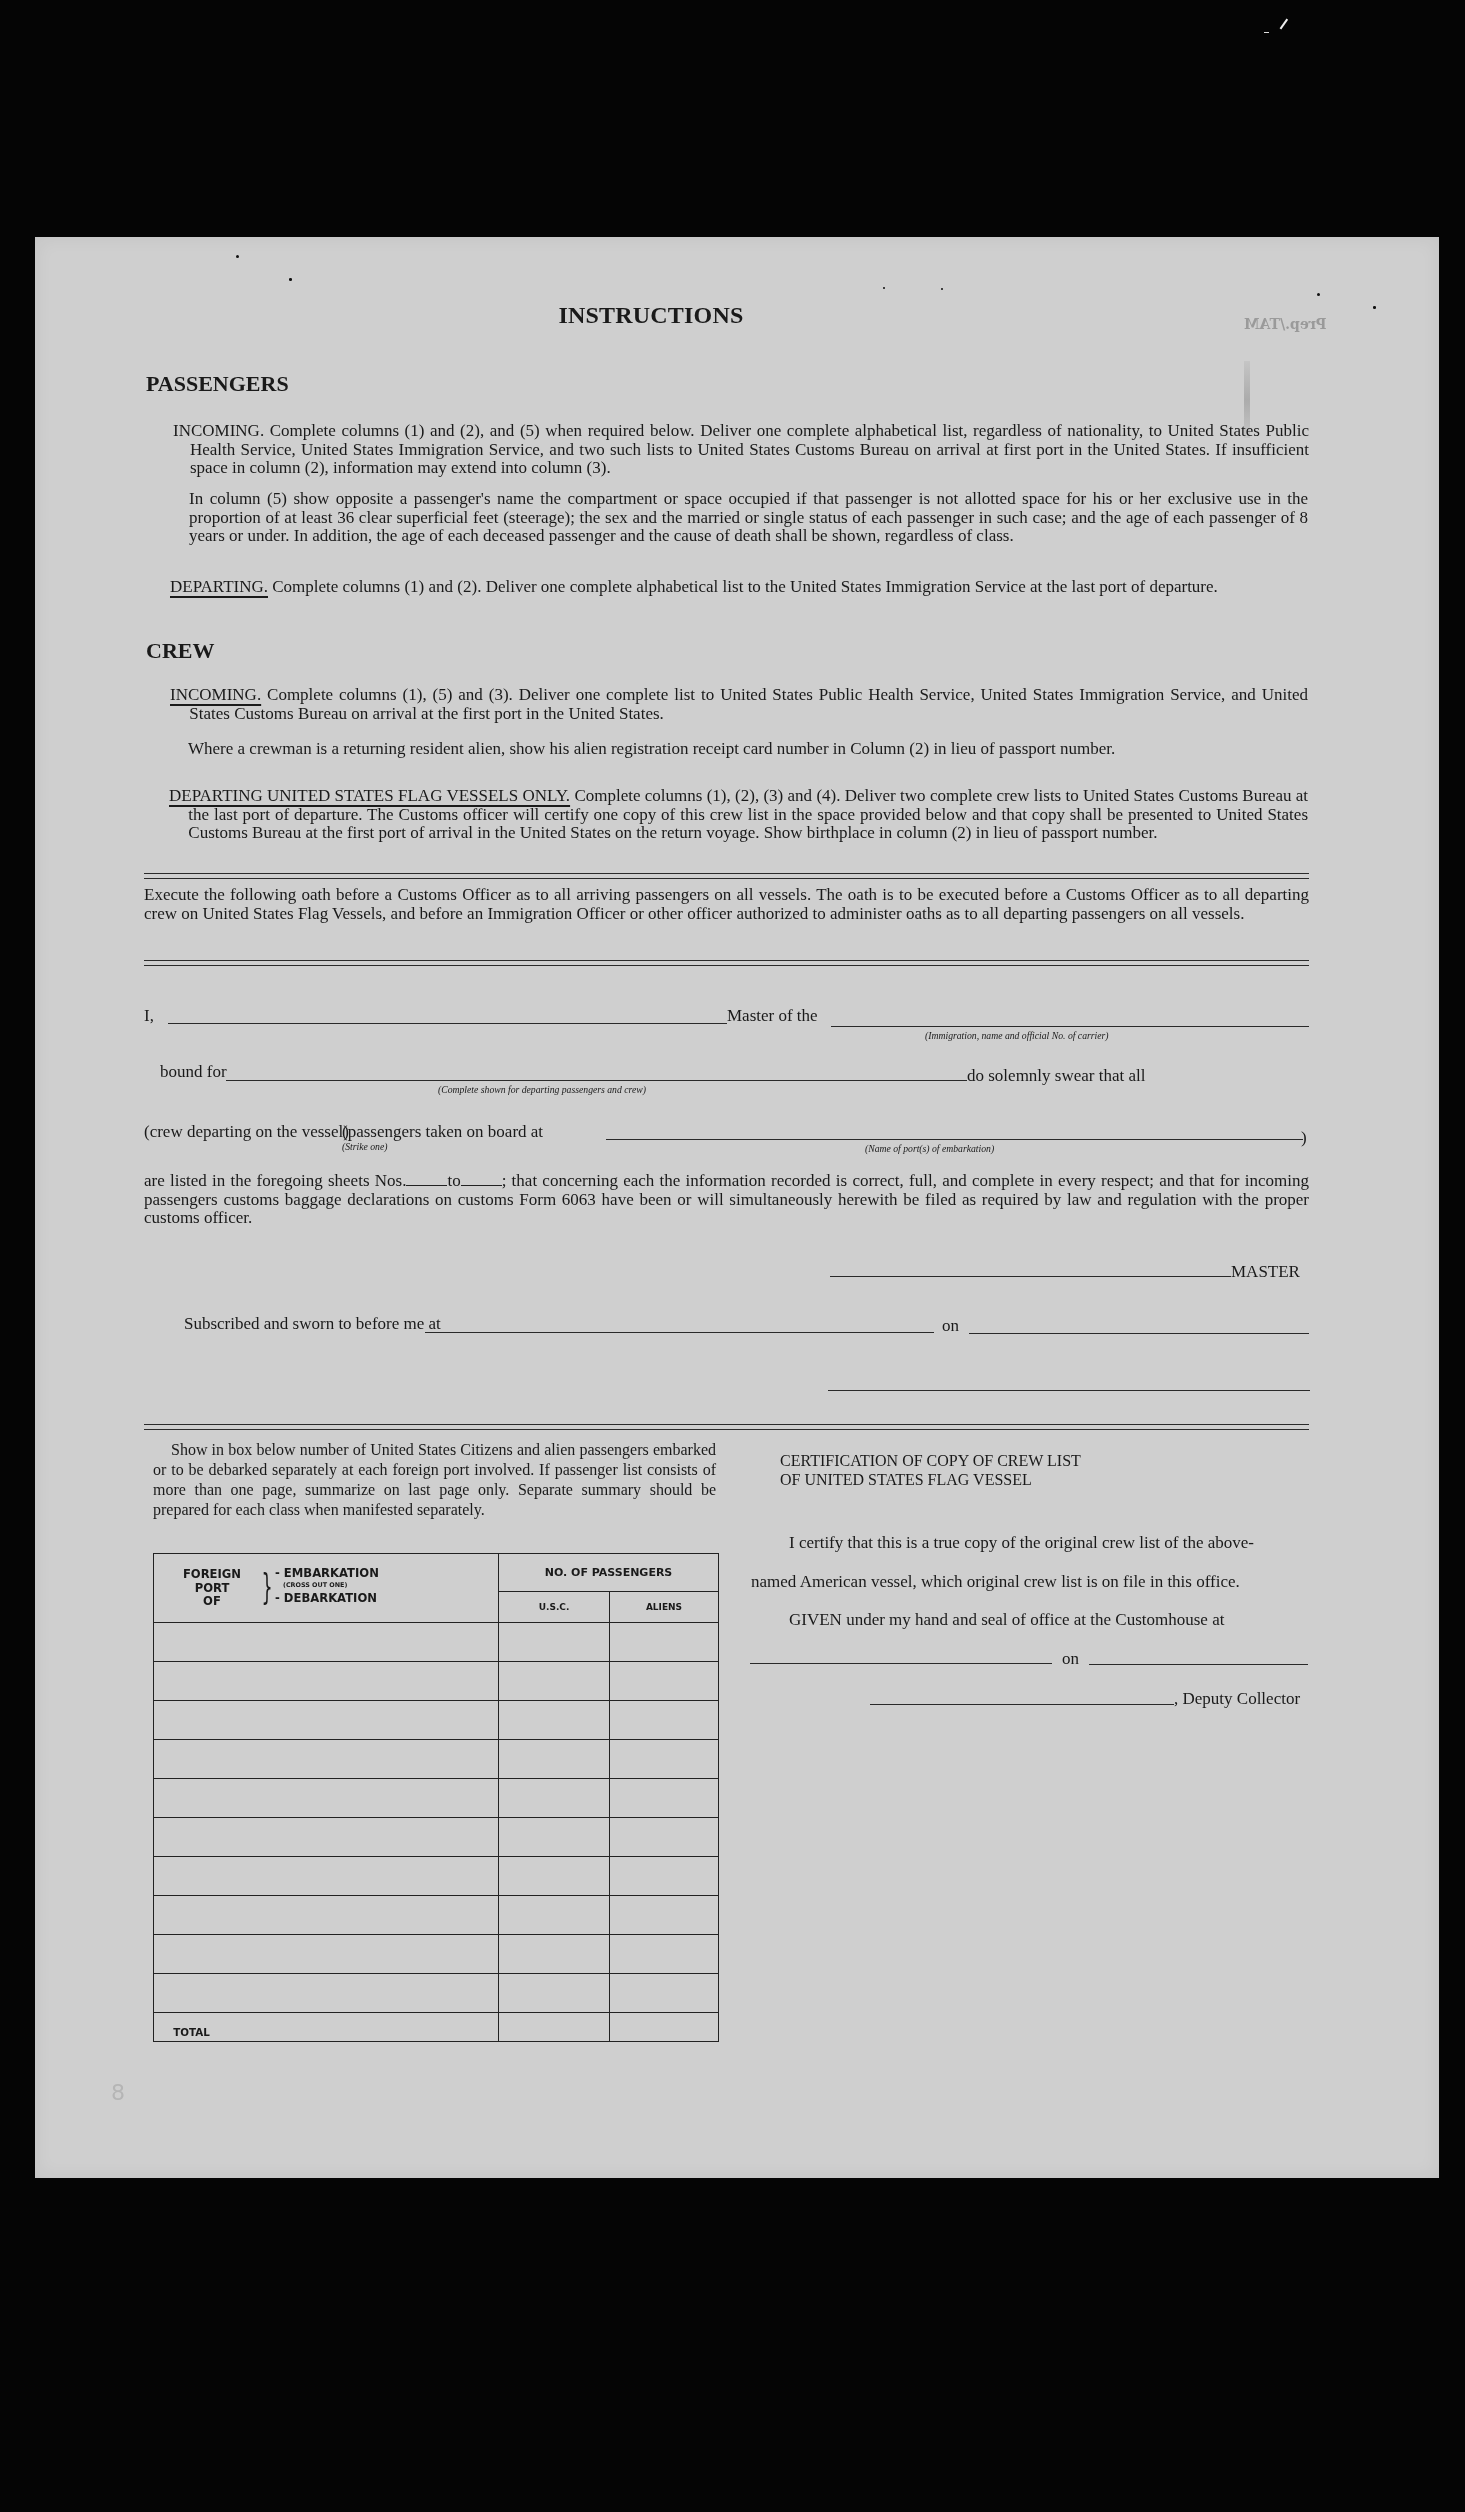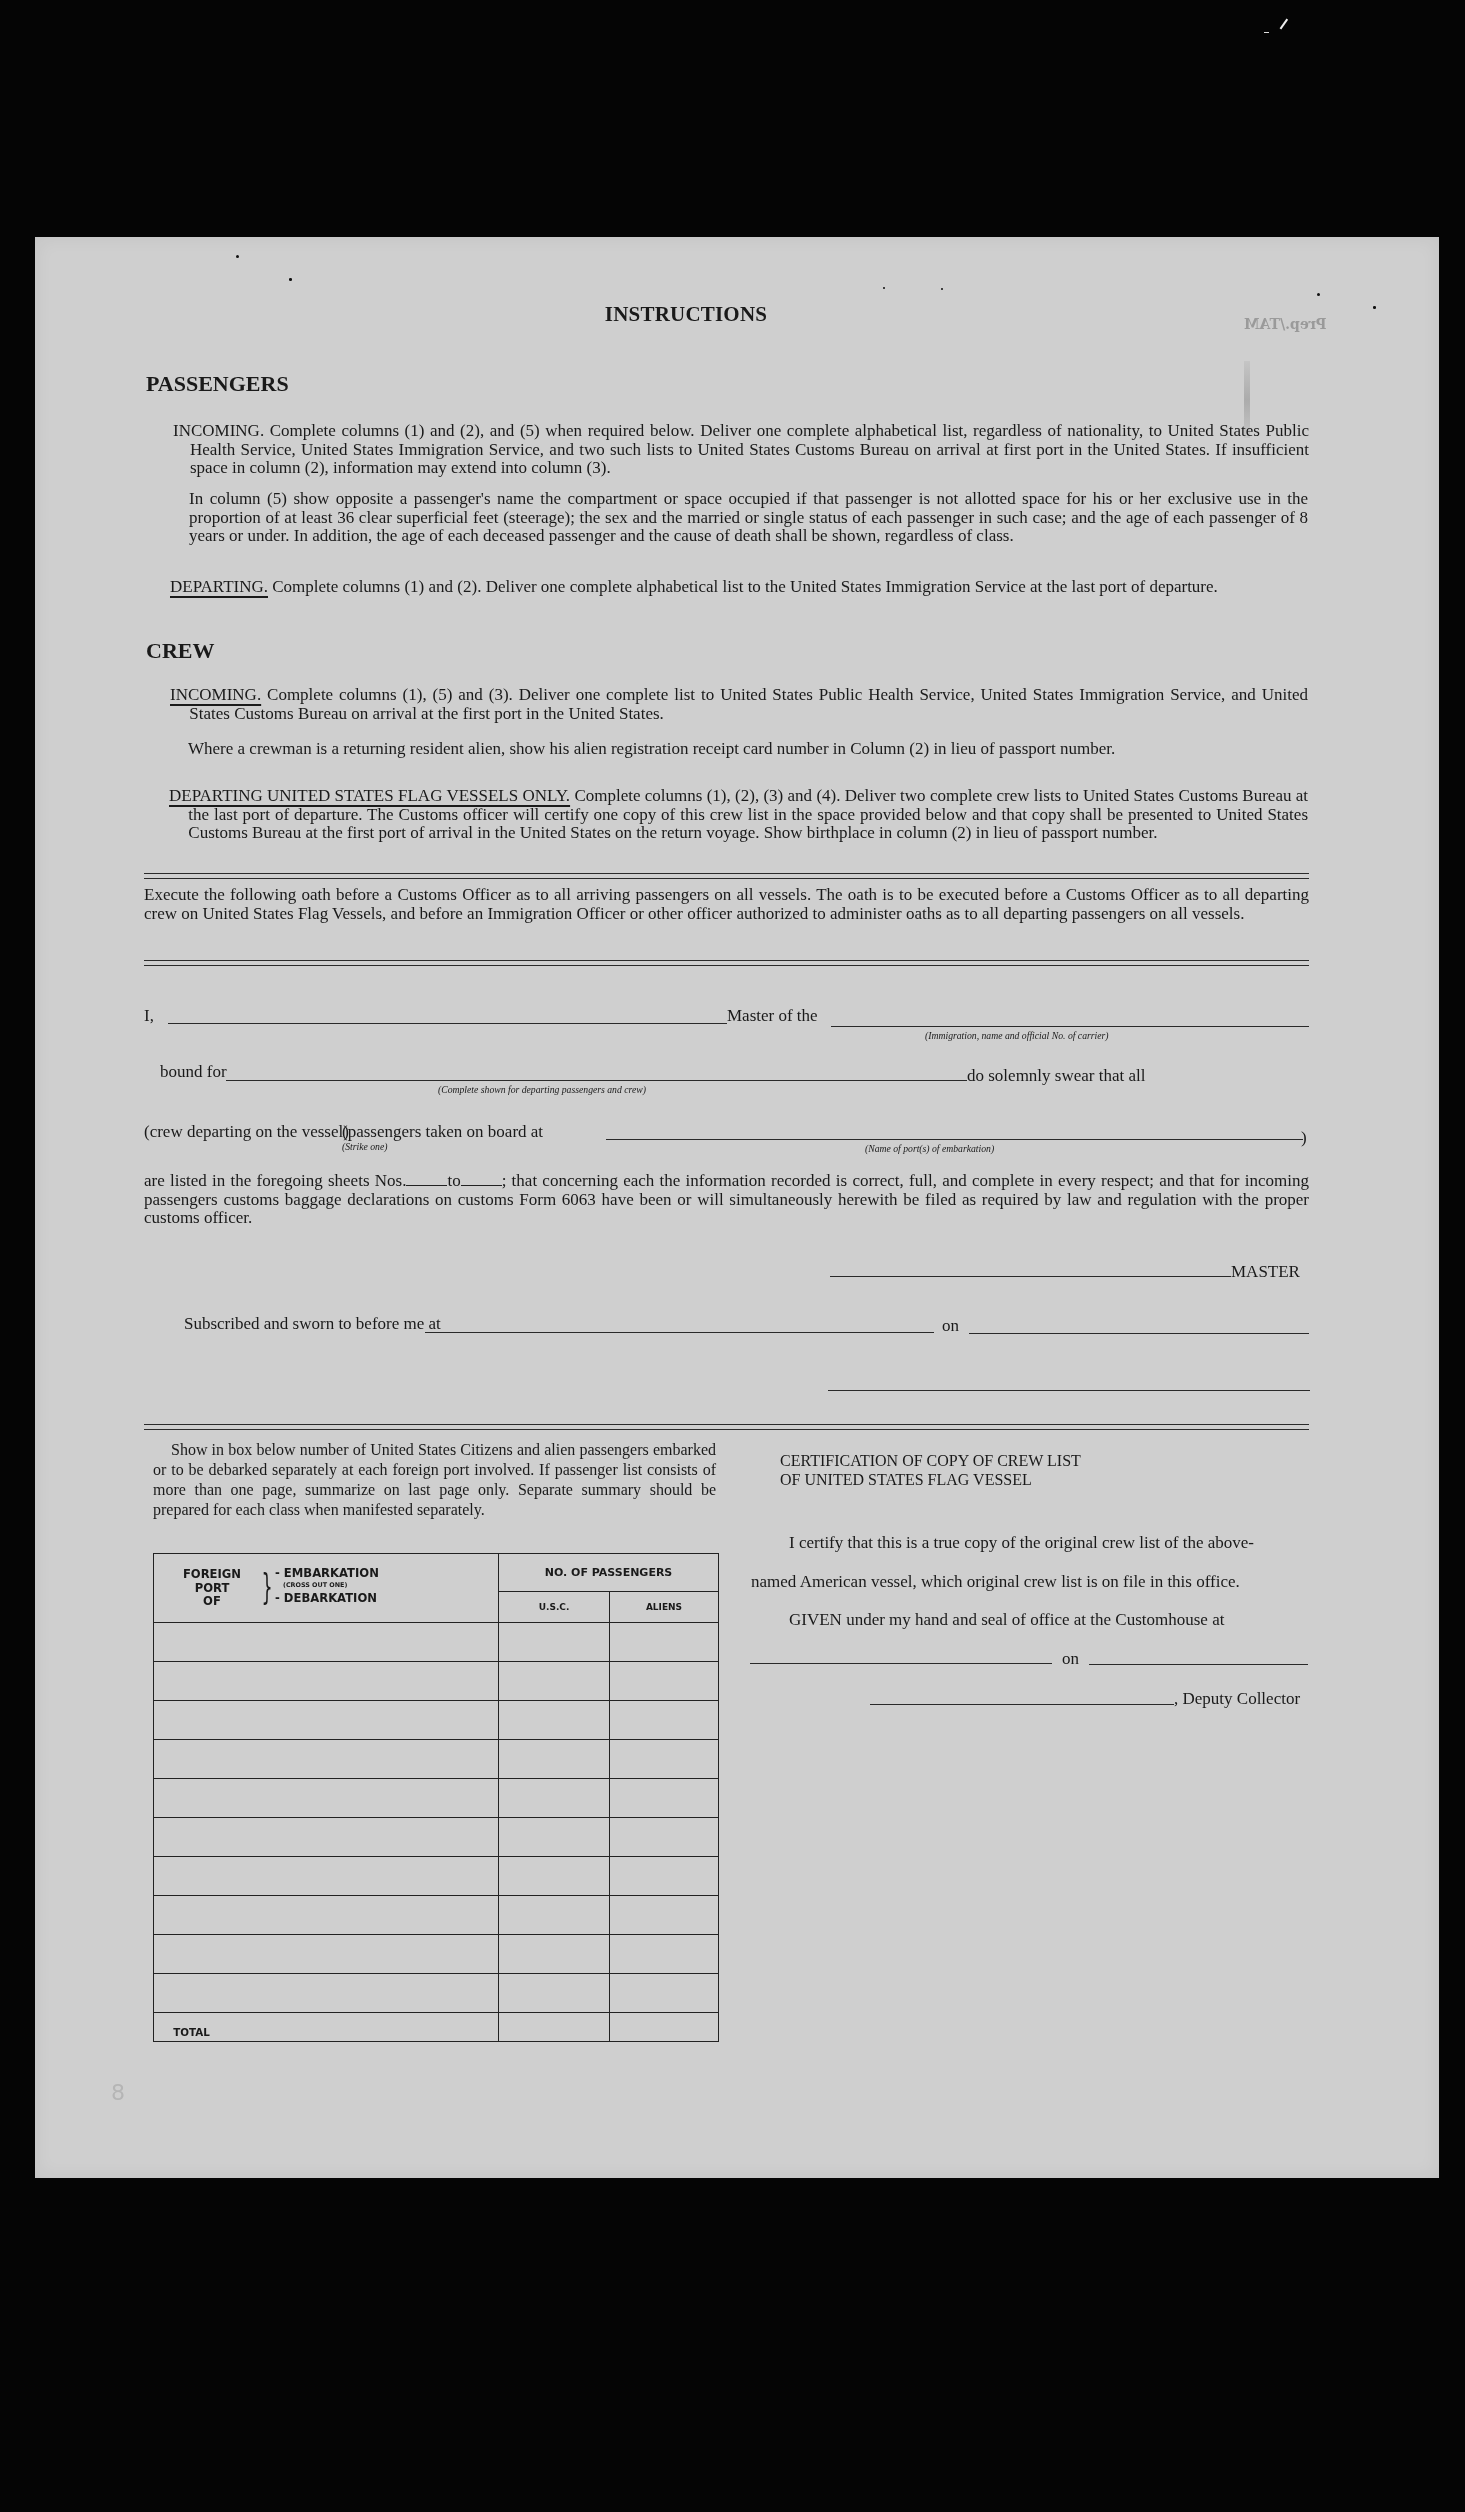--- a/index.html
+++ b/index.html
@@ -2,21 +2,21 @@
 <html style="font-size:10.3px"><head>
 <meta charset="utf-8">
 <style>
   html, body { margin:0; padding:0; }
   body { width:1466px; height:2512px; background:#050505; position:relative; overflow:hidden;
          font-family:"Liberation Serif","DejaVu Serif",serif; color:#1a1a1a; }
   .abs { position:absolute; }
   .page { position:absolute; left:35px; top:237px; width:1404px; height:1941px; background:#cfcfcf;
           box-shadow: inset 0 0 19.3px rgba(0,0,0,0.06); }
   .speck { position:absolute; background:#111; border-radius:50%; }
-  .title { left:0; width:1302px; top:302px; text-align:center; font-weight:bold; font-size:21px; letter-spacing:0.2px;padding-left:35px; }
+  .title { left:0; width:1302px; top:302px; text-align:center; font-weight:bold; font-size:24px; letter-spacing:0.2px; }
   .h2 { font-weight:bold; font-size:22px; }
   .para { font-size:17px; line-height:18.7px; text-align:justify; }
   .ul { text-decoration: underline; text-decoration-thickness:1.9px; text-underline-offset:3.9px; }
   .hang { padding-left:18px; text-indent:-18px;margin-top:8px; }
   .rule { position:absolute; height:0; border-top:1.9px solid #2a2a2a; }
   .line { position:absolute; height:0; border-top:1.6px solid #2a2a2a; }
   .caption { font-style:italic; font-size:9.7px; }
   .sans { font-family:"DejaVu Sans","Liberation Sans",sans-serif; font-weight:bold; }
   table.sum { position:absolute; left:153px; top:1553px; width:566px; border-collapse:collapse; }
   table.sum td { border:1.3px solid #222; padding:0; }

